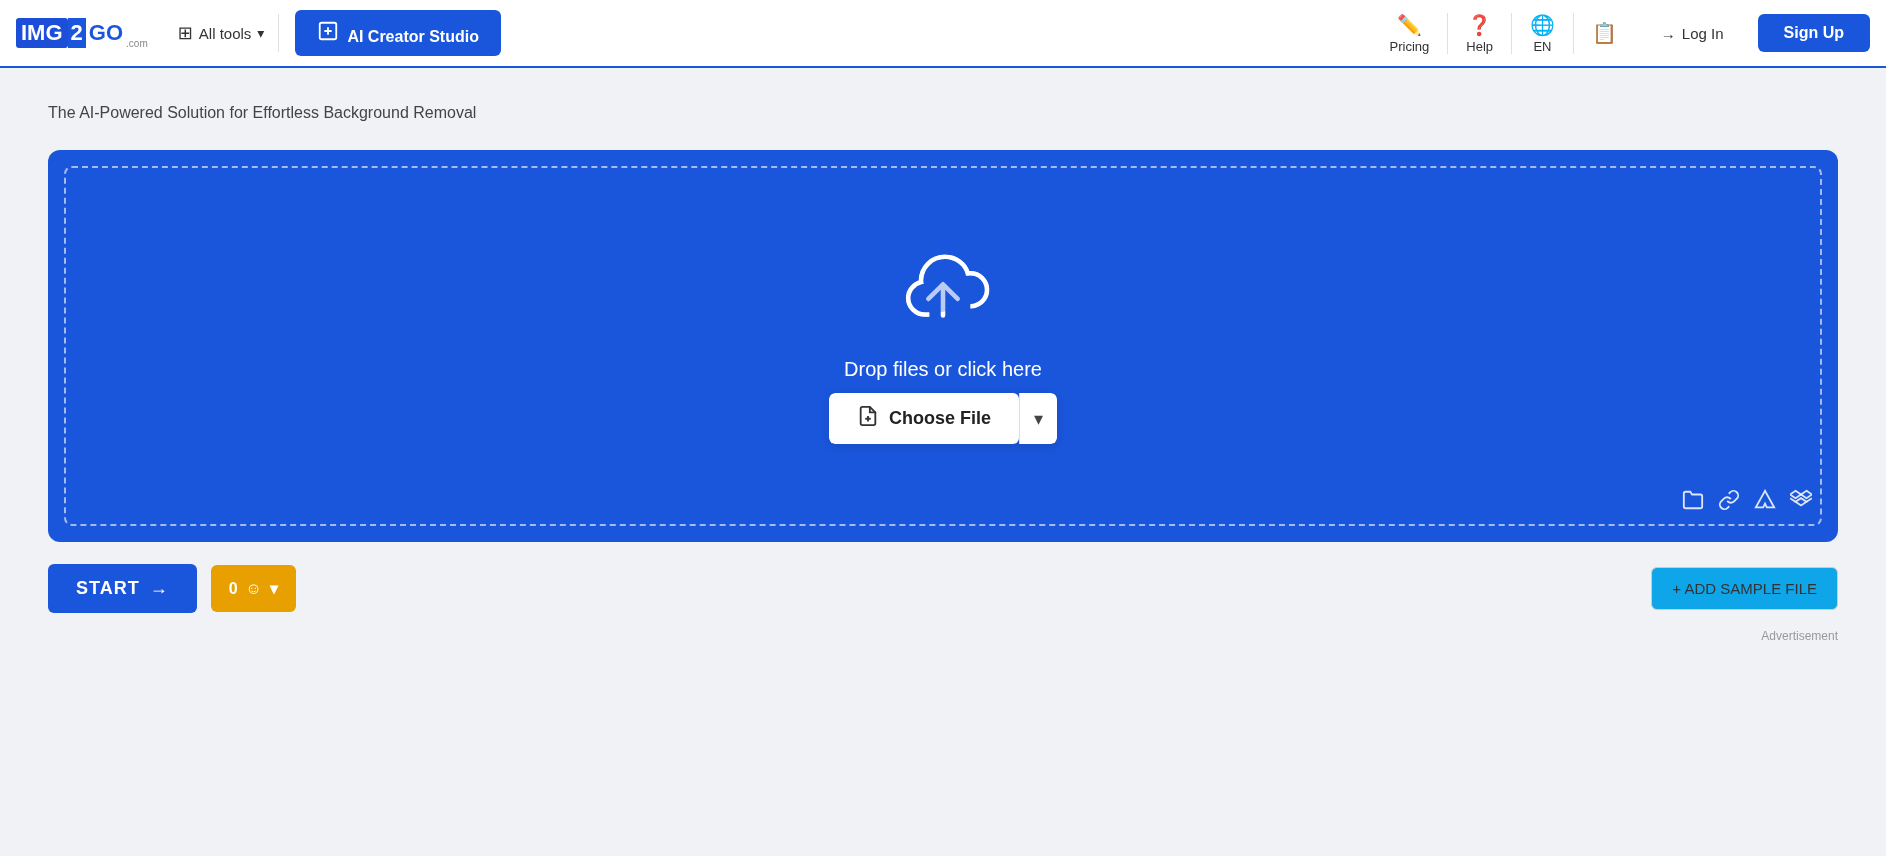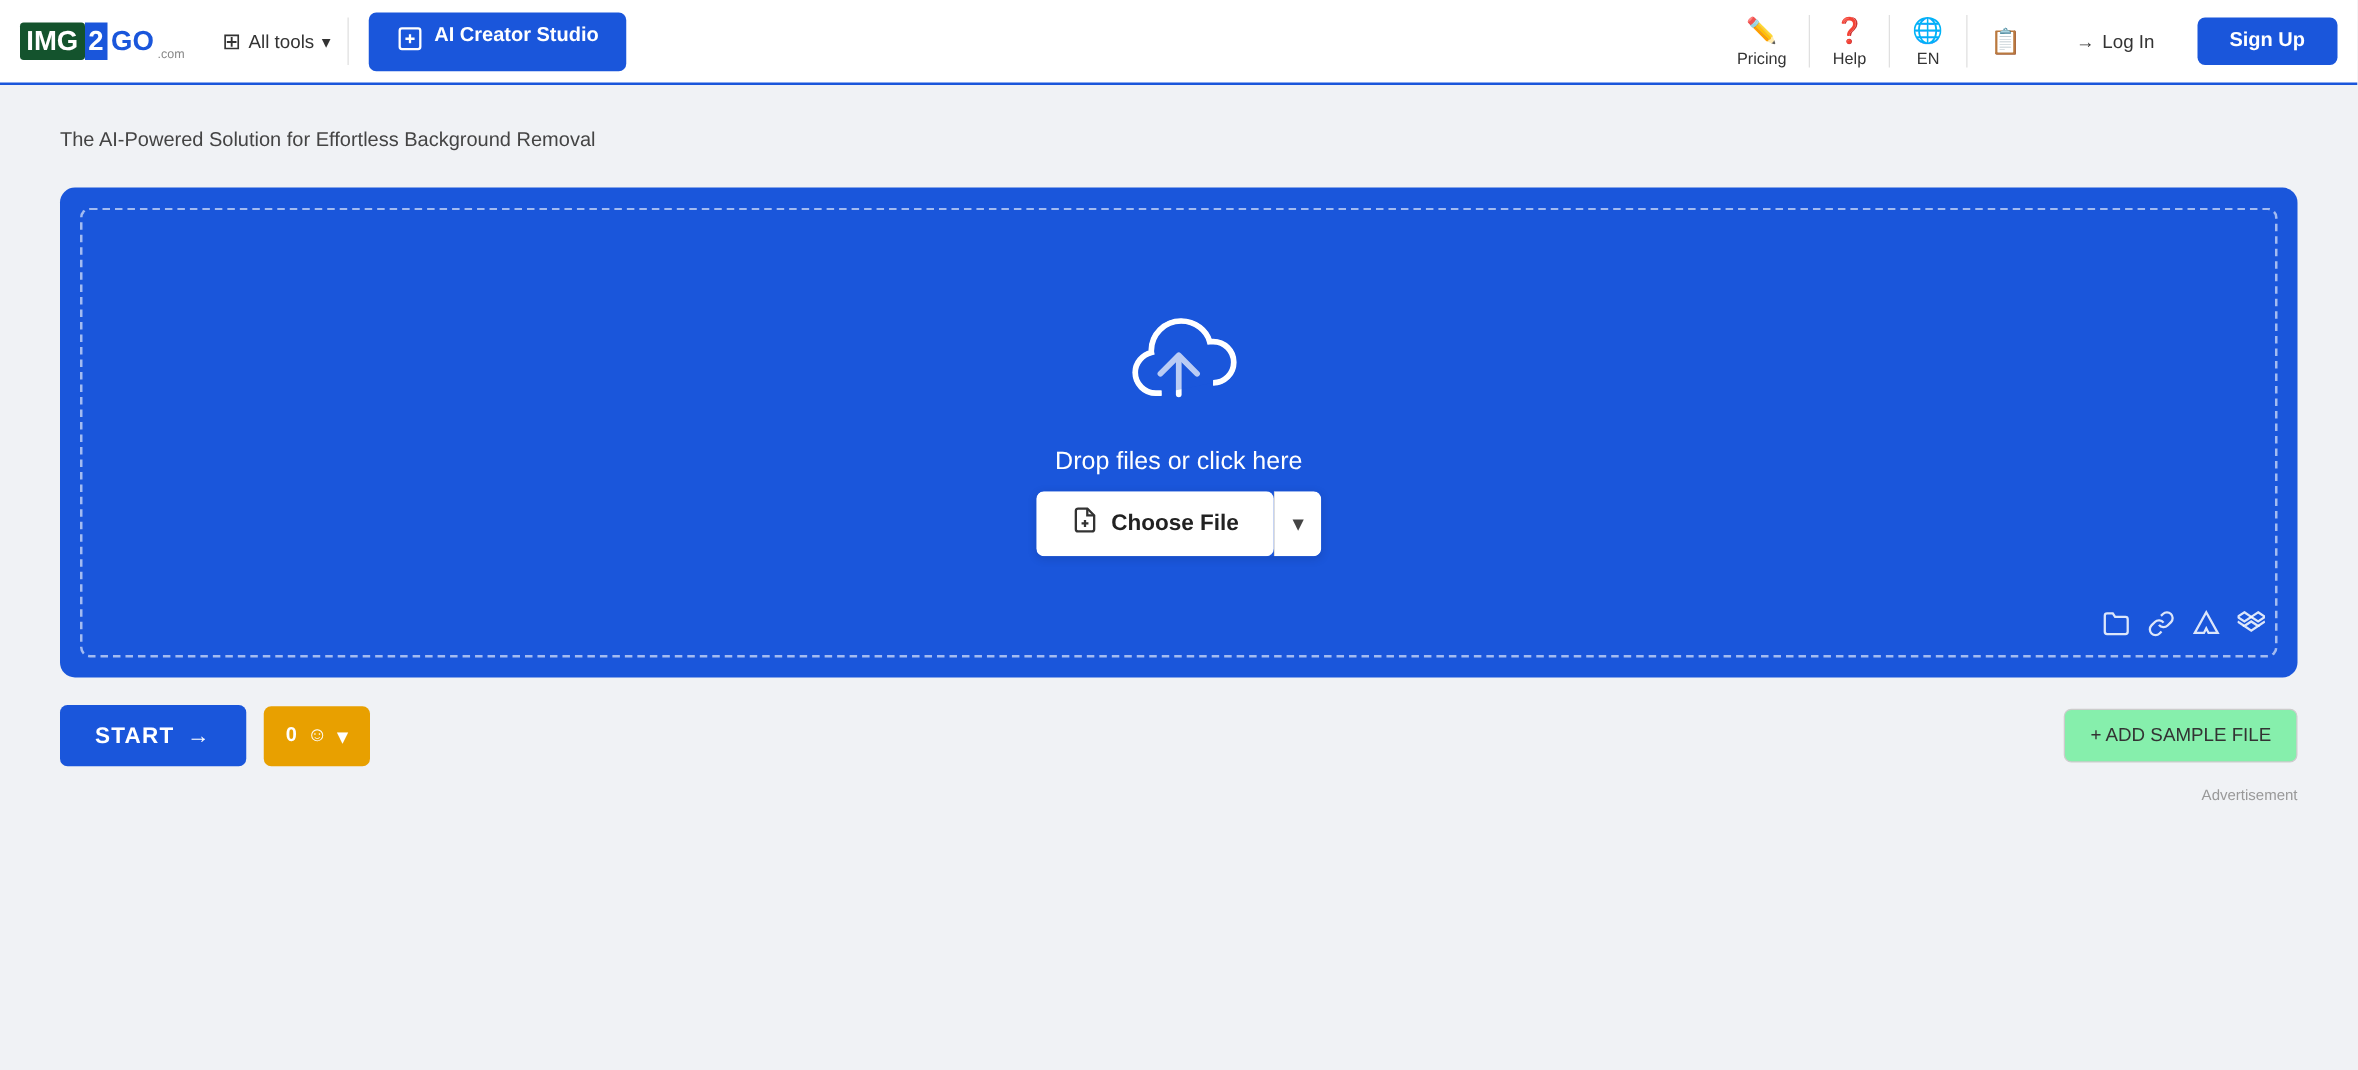--- a/index.html
+++ b/index.html
@@ -28,21 +28,21 @@
       border: none;
       background: none;
       cursor: pointer;
       font-size: 15px;
       color: #333;
       border-right: 1px solid #e0e0e0;
       margin-right: 8px;
     }
     .ai-creator-btn {
       display: flex;
-      align-items: flex-start;
+      align-items: flex-end;
       gap: 8px;
       padding: 10px 22px;
       background: #1a56db;
       color: #fff;
       border: none;
       border-radius: 6px;
       font-size: 16px;
       font-weight: 600;
       cursor: pointer;
     }
@@ -210,41 +210,41 @@
       padding: 14px 18px;
       font-size: 16px;
       font-weight: 700;
       cursor: pointer;
     }
     .footer-spacer { flex: 1; }
     .add-sample-btn {
       display: flex;
       align-items: center;
       gap: 6px;
-      background: #86efac;
+      background: #0ea5e9;
       color: #333;
       border: 1px solid #ccc;
       border-radius: 6px;
       padding: 12px 20px;
       font-size: 15px;
       cursor: pointer;
     }
     .advertisement-text {
       font-size: 12px;
       color: #999;
       text-align: right;
       margin-top: 16px;
     }
   </style>
 </head>
 <body>
 
 <header class="header">
   <div class="logo">
-    <span style="font-size:22px;font-weight:900;color:#fff;background:#14532d;padding:2px 5px;border-radius:3px;">IMG</span>
+    <span style="font-size:22px;font-weight:900;color:#fff;background:#1d4ed8;padding:2px 5px;border-radius:3px;">IMG</span>
     <span style="font-size:22px;font-weight:900;color:#fff;background:#1a56db;padding:2px 3px;">2</span>
     <span style="font-size:22px;font-weight:900;color:#1a56db;padding:2px 3px;">GO</span>
     <span style="font-size:10px;color:#888;align-self:flex-start;margin-top:20px;">.com</span>
   </div>
 
   <button class="all-tools-btn">
     <span style="font-size:18px;">⊞</span>
     <span>All tools</span>
     <span style="font-size:14px;">▾</span>
   </button>

